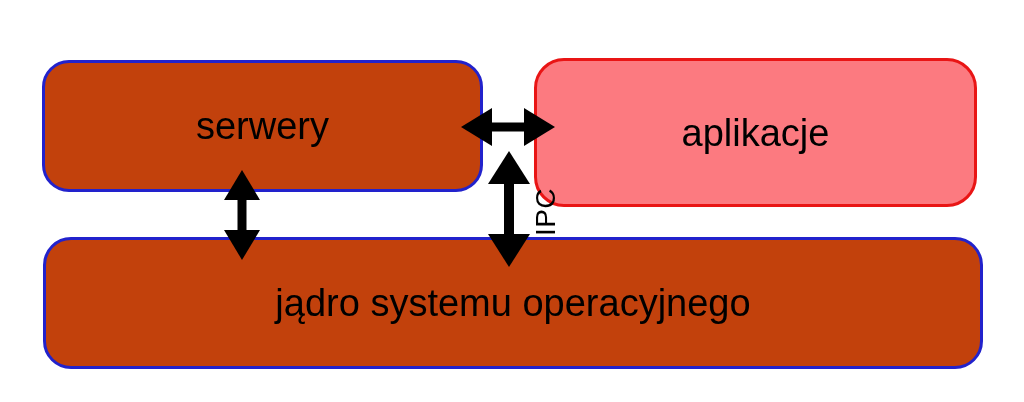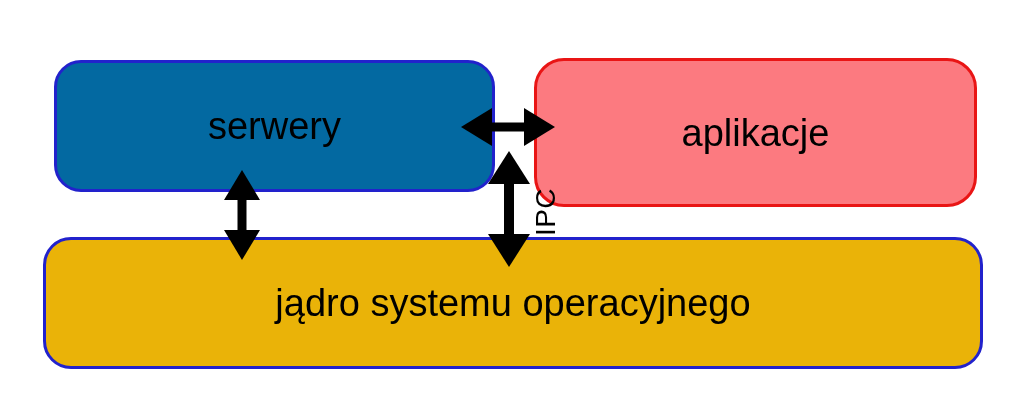--- a/index.html
+++ b/index.html
@@ -61,29 +61,29 @@
     line-height: 1;
     color: #000000;
     letter-spacing: 0.5px;
   }
 </style>
 </head>
 <body>
 
 <div class="canvas">
 
-  <div class="node node-servers" style="background: #0369a1; border-color: rgb(34, 34, 204); margin-left: 12px;">
+  <div class="node node-servers" style="background: #c2410c; border-color: rgb(34, 34, 204);">
     <span>serwery</span>
   </div>
 
   <div class="node node-applications" style="background: rgb(252, 122, 128); border-color: rgb(233, 21, 21);">
     <span>aplikacje</span>
   </div>
 
-  <div class="node node-kernel" style="background: #eab308; border-color: rgb(34, 34, 204);">
+  <div class="node node-kernel" style="background: #c2410c; border-color: rgb(34, 34, 204);">
     <span>jądro systemu operacyjnego</span>
   </div>
 
   <svg class="arrows-layer" viewBox="0 0 1024 402" xmlns="http://www.w3.org/2000/svg">
 
     <g>
       <line x1="486" y1="127" x2="530" y2="127" stroke="#000000" stroke-width="9"></line>
       <polygon points="461,127 492,108 492,146" fill="#000000"></polygon>
       <polygon points="555,127 524,108 524,146" fill="#000000"></polygon>
     </g>

